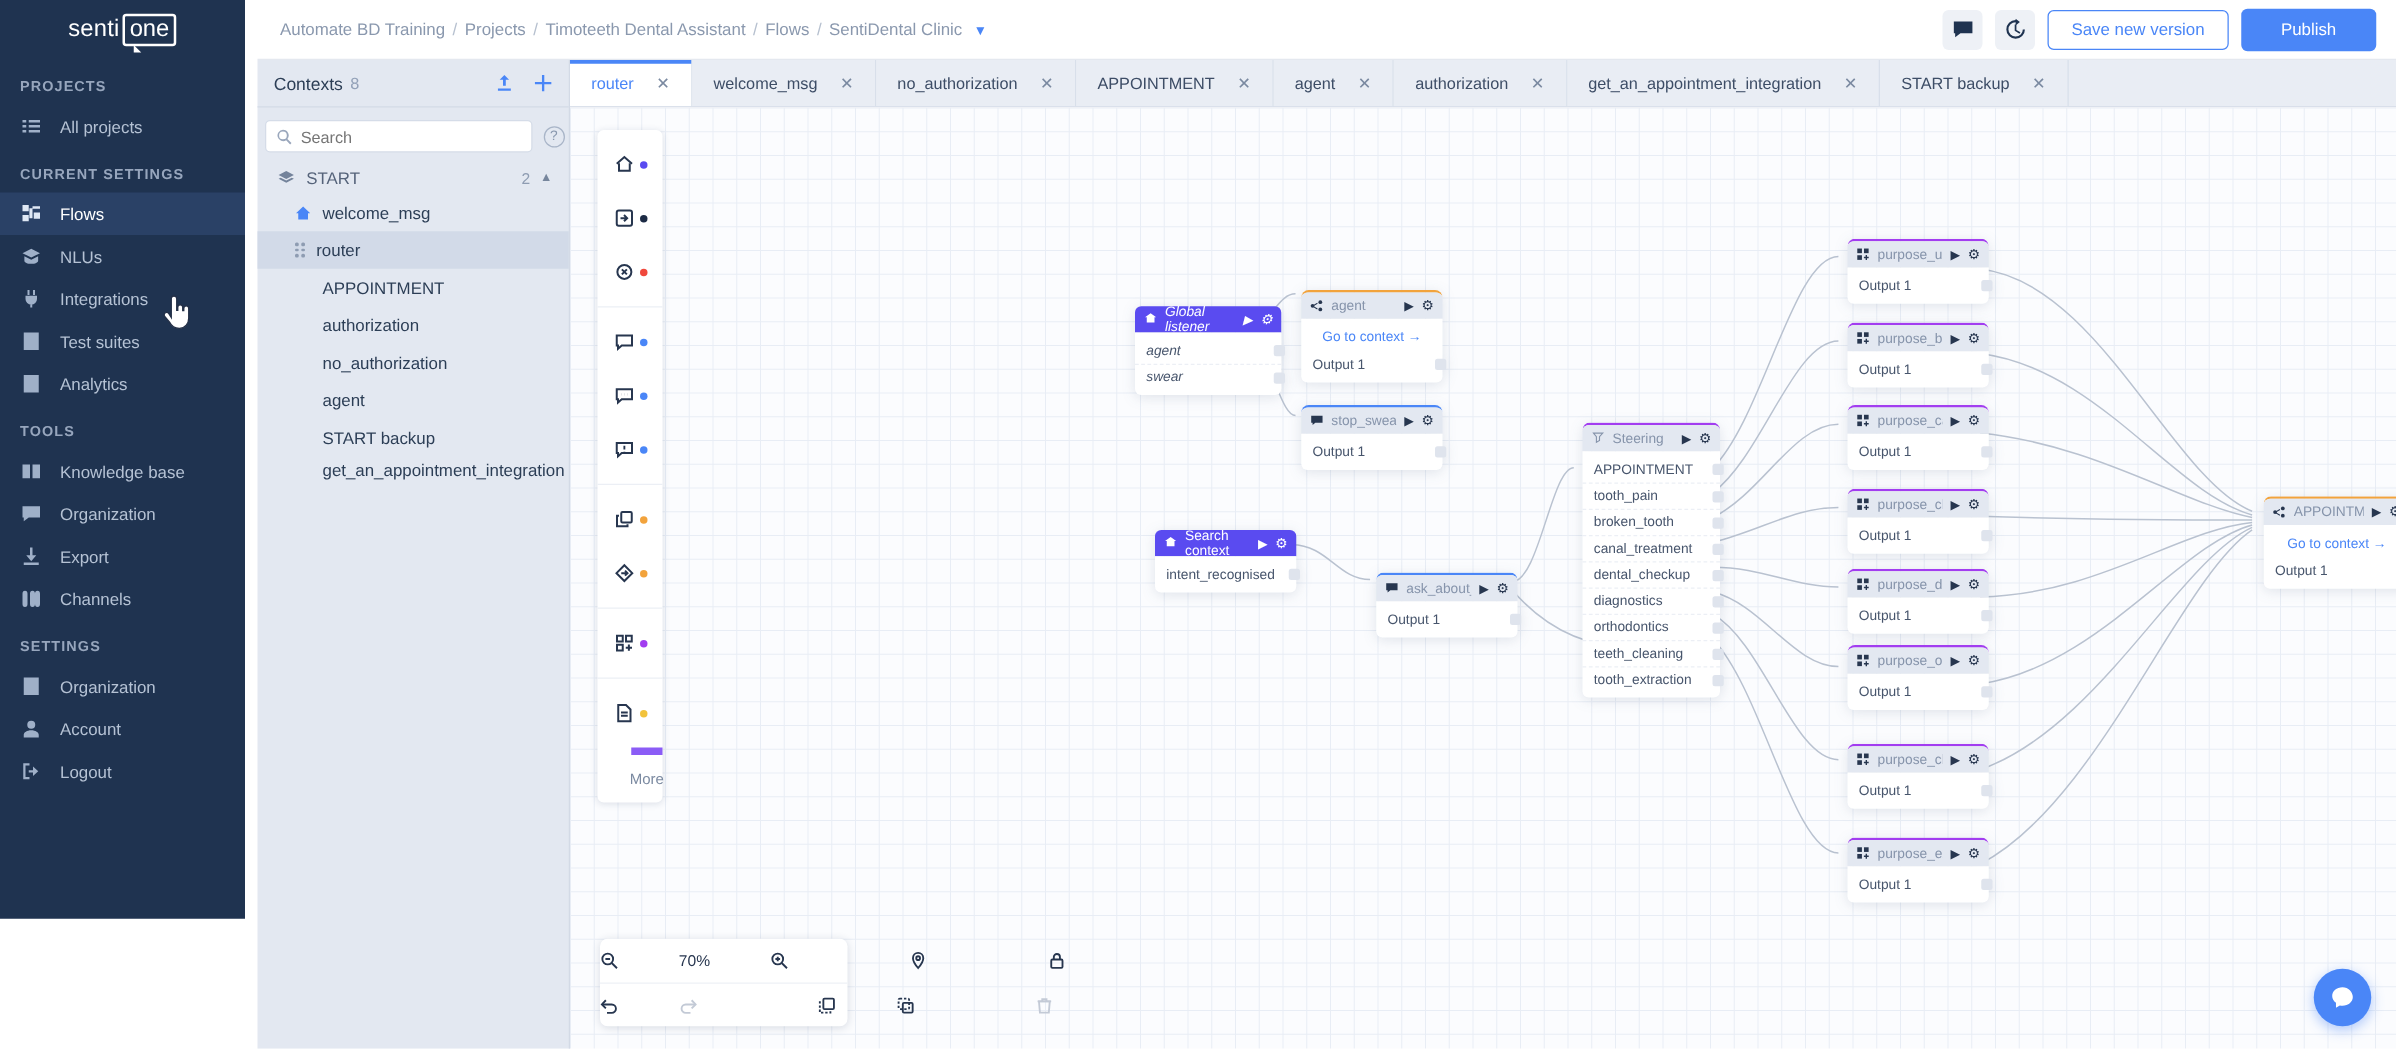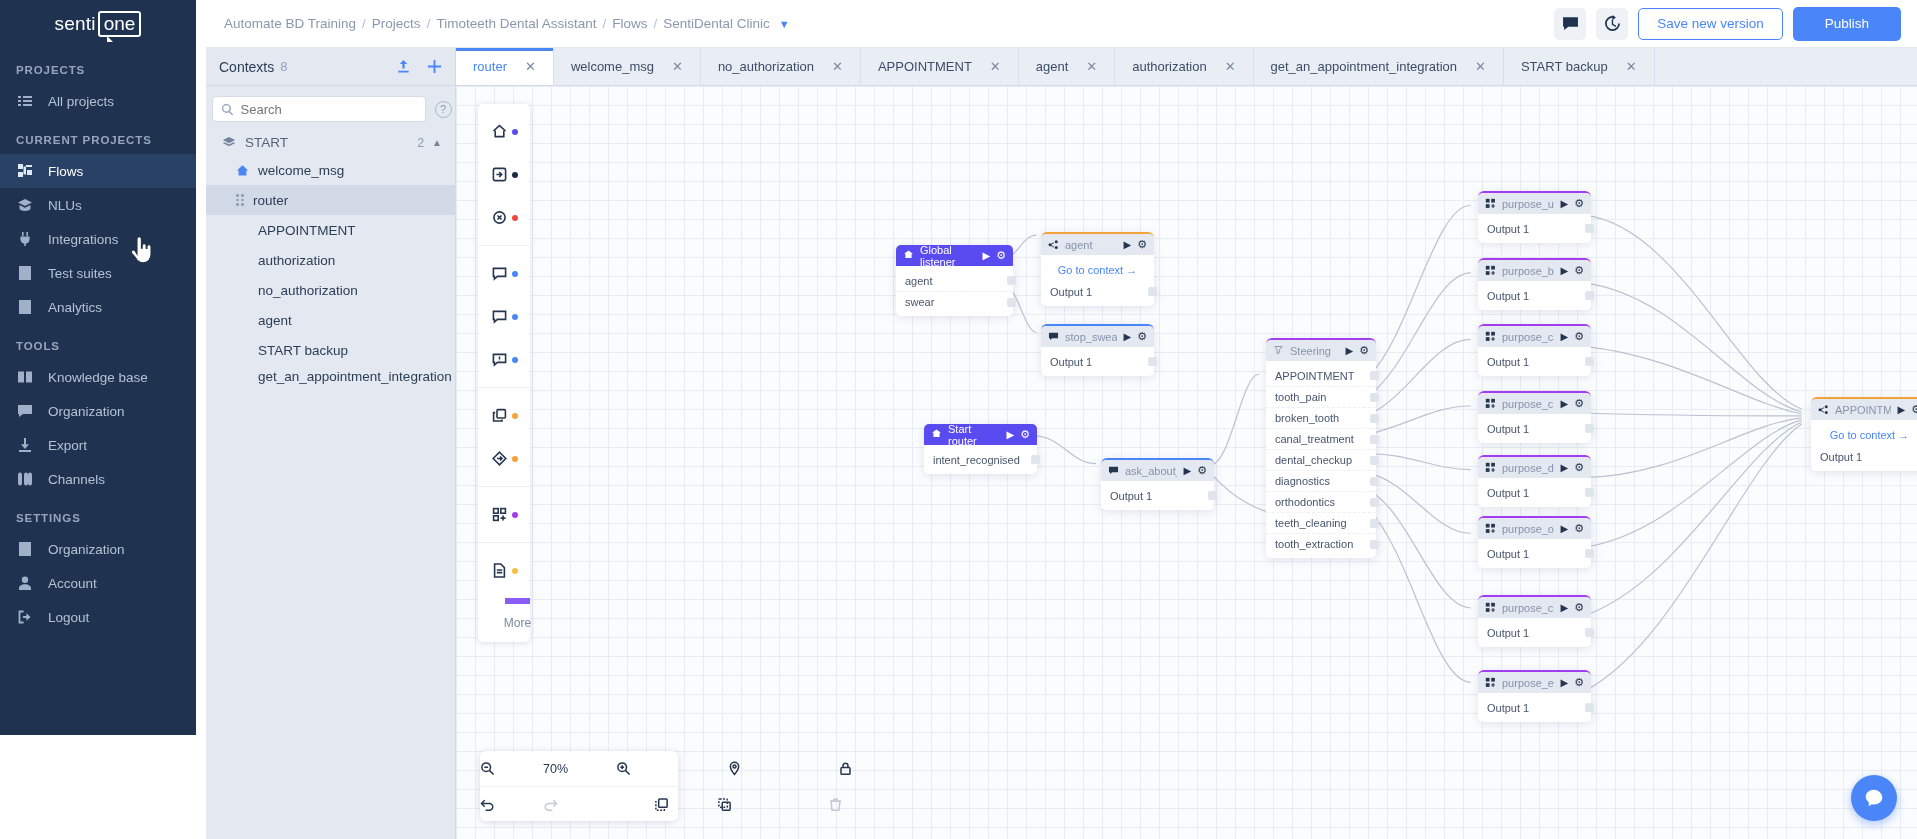--- a/index.html
+++ b/index.html
@@ -220,21 +220,21 @@
     <div id="nav-sections">
         <div class="sec-title">PROJECTS</div>
         <div class="nav-item">
           <span class="ico">
             <svg viewBox="0 0 16 16">
               <path d="M1 3h3v2H1zM6 3h9v2H6zM1 7h3v2H1zM6 7h9v2H6zM1 11h3v2H1zM6 11h9v2H6z"></path>
             </svg>
           </span>
           <span>All projects</span>
         </div>
-        <div class="sec-title">CURRENT PROJECTS</div>
+        <div class="sec-title">CURRENT SETTINGS</div>
         <div class="nav-item active">
           <span class="ico">
             <svg viewBox="0 0 16 16">
               <path d="M1 1h5v5H1zM9 2h6v2H9zM10 7h5v5h-5zM1 9h5v5H1zM6.5 3.5h2.5v8H6.5z"></path>
             </svg>
           </span>
           <span>Flows</span>
         </div>
         <div class="nav-item">
           <span class="ico">
@@ -575,21 +575,21 @@
                     <path d="M3.6 2h6.2l3.6 3.6V15H3.6z"></path>
                     <path d="M5.8 8h5.4M5.8 10.6h5.4"></path>
                   </svg>
                   <span class="dot" style="background:#f2c33c"></span>
                 </div>
               </div>
               <div class="pal-more">More</div>
             </div>
 
           <div id="nodes">
-              <div class="node" style="left: 440px; top: 159px; width: 117px;">
+              <div class="node" style="left: 452px; top: 159px; width: 117px; font-style: italic;">
                 <div class="hdr blue">
                   <svg class="ic" viewBox="0 0 16 16">
                     <path d="M1.5 5.5L8 .8l6.5 4.7h-2v6h-9v-6z"></path>
                   </svg>
                   <span class="ttl">Global listener</span>
                   <span class="play" style="color:#fff">▶</span>
                   <span class="gear" style="color:#fff">⚙</span>
                 </div>
                 <div class="bdy">
                   <div class="row">
@@ -636,21 +636,21 @@
                     <span>Output 1</span>
                     <span class="port"></span>
                   </div>
                 </div>
               </div>
               <div class="node" style="left: 468px; top: 338px; width: 113px;">
                 <div class="hdr blue">
                   <svg class="ic" viewBox="0 0 16 16">
                     <path d="M1.5 5.5L8 .8l6.5 4.7h-2v6h-9v-6z"></path>
                   </svg>
-                  <span class="ttl">Start router</span>
+                  <span class="ttl">Search context</span>
                   <span class="play" style="color:#fff">▶</span>
                   <span class="gear" style="color:#fff">⚙</span>
                 </div>
                 <div class="bdy">
                   <div class="row">
                     <span>intent_recognised</span>
                     <span class="port"></span>
                   </div>
                 </div>
               </div>

